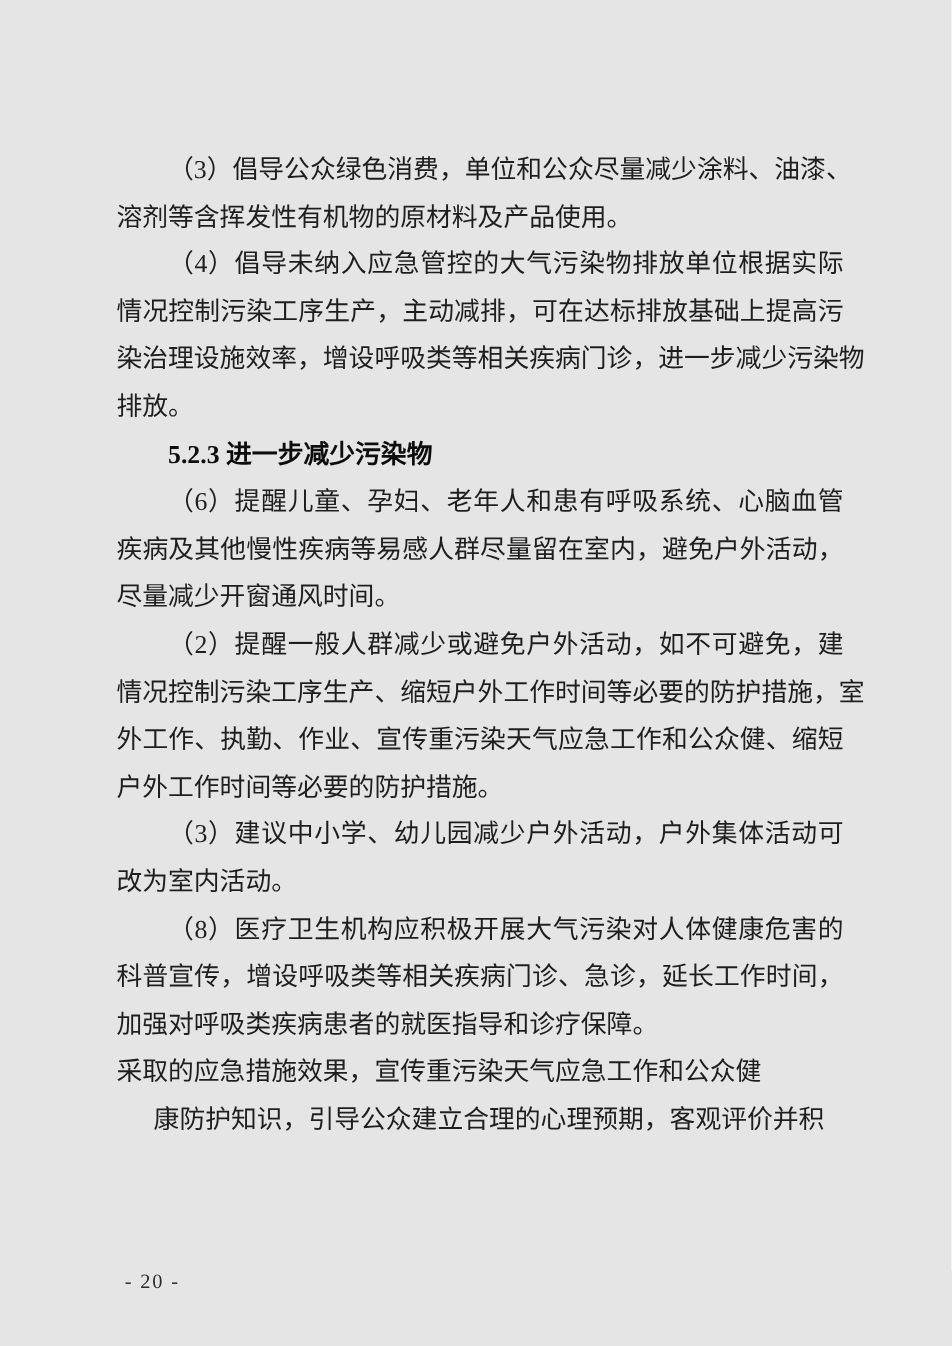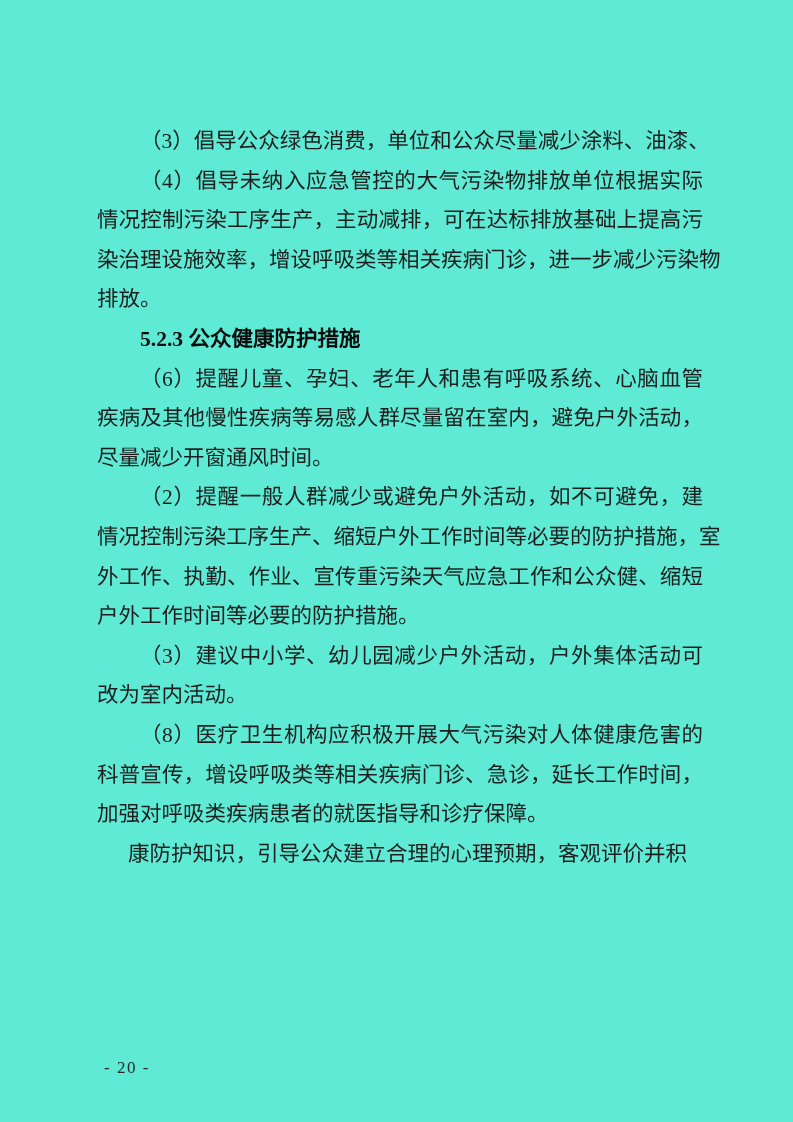--- a/index.html
+++ b/index.html
@@ -4,21 +4,21 @@
 <style>
   html, body {
     margin: 0;
     padding: 0;
     background: #ffffff;
   }
   .page {
     position: relative;
     width: 793px;
     height: 1122px;
-    background: #5eead4;
+    background: #e5e5e5;
     overflow: hidden;
     font-family: "Liberation Serif", "DejaVu Serif", serif;
     color: #1e1e1e;
   }
   .content {
     position: absolute;
     left: 97px;
     top: 122px;
     width: 606px;
   }
@@ -56,33 +56,35 @@
     letter-spacing: 1.5px;
     color: #2a2a2a;
   }
 </style>
 </head>
 <body>
 
 <div class="page">
   <main class="content">
     <div class="ln ind full">（3）倡导公众绿色消费，单位和公众尽量减少涂料、油漆、</div>
+    <div class="ln">溶剂等含挥发性有机物的原材料及产品使用。</div>
     <div class="ln ind full">（4）倡导未纳入应急管控的大气污染物排放单位根据实际</div>
     <div class="ln full">情况控制污染工序生产，主动减排，可在达标排放基础上提高污</div>
     <div class="ln full">染治理设施效率，增设呼吸类等相关疾病门诊，进一步减少污染物</div>
     <div class="ln">排放。</div>
-    <div class="ln ind heading">5.2.3 公众健康防护措施</div>
+    <div class="ln ind heading">5.2.3 进一步减少污染物</div>
     <div class="ln ind full">（6）提醒儿童、孕妇、老年人和患有呼吸系统、心脑血管</div>
     <div class="ln full">疾病及其他慢性疾病等易感人群尽量留在室内，避免户外活动，</div>
     <div class="ln">尽量减少开窗通风时间。</div>
     <div class="ln ind full">（2）提醒一般人群减少或避免户外活动，如不可避免，建</div>
     <div class="ln full">情况控制污染工序生产、缩短户外工作时间等必要的防护措施，室</div>
     <div class="ln full">外工作、执勤、作业、宣传重污染天气应急工作和公众健、缩短</div>
     <div class="ln">户外工作时间等必要的防护措施。</div>
     <div class="ln ind full">（3）建议中小学、幼儿园减少户外活动，户外集体活动可</div>
     <div class="ln">改为室内活动。</div>
     <div class="ln ind full">（8）医疗卫生机构应积极开展大气污染对人体健康危害的</div>
     <div class="ln full">科普宣传，增设呼吸类等相关疾病门诊、急诊，延长工作时间，</div>
     <div class="ln">加强对呼吸类疾病患者的就医指导和诊疗保障。</div>
+    <div class="ln">采取的应急措施效果，宣传重污染天气应急工作和公众健</div>
     <div class="ln hang">康防护知识，引导公众建立合理的心理预期，客观评价并积</div>
   </main>
   <div class="footer">- 20 -</div>
 </div>
 
 </body></html>

